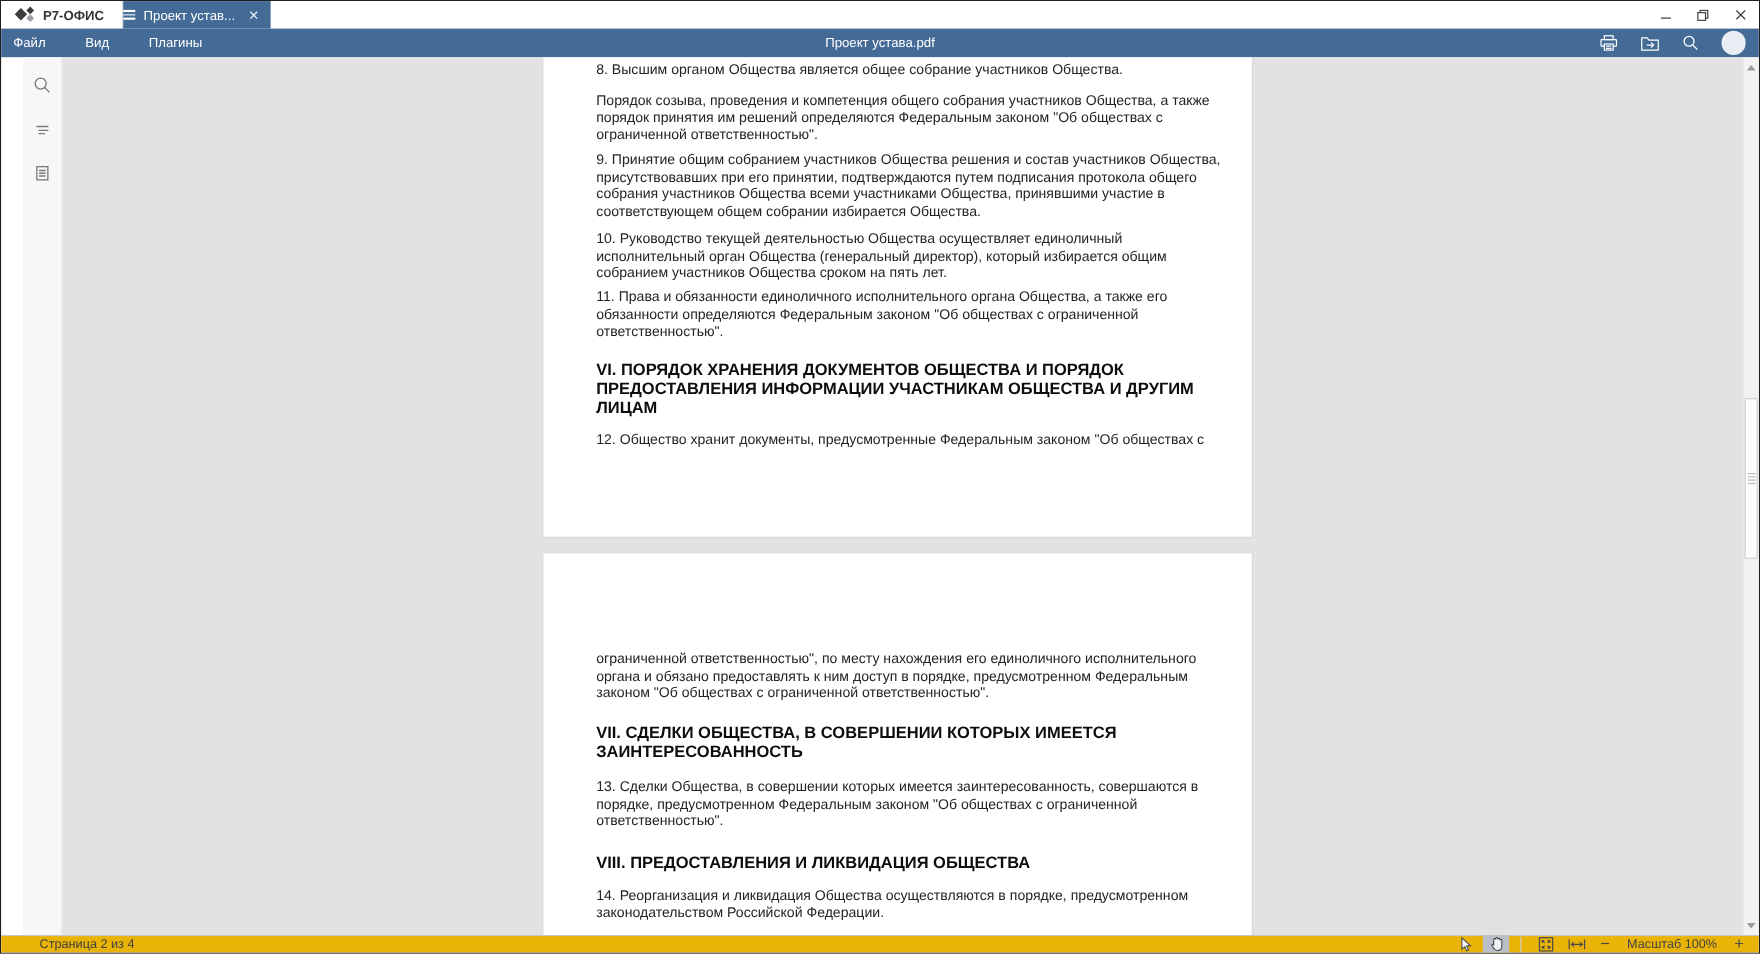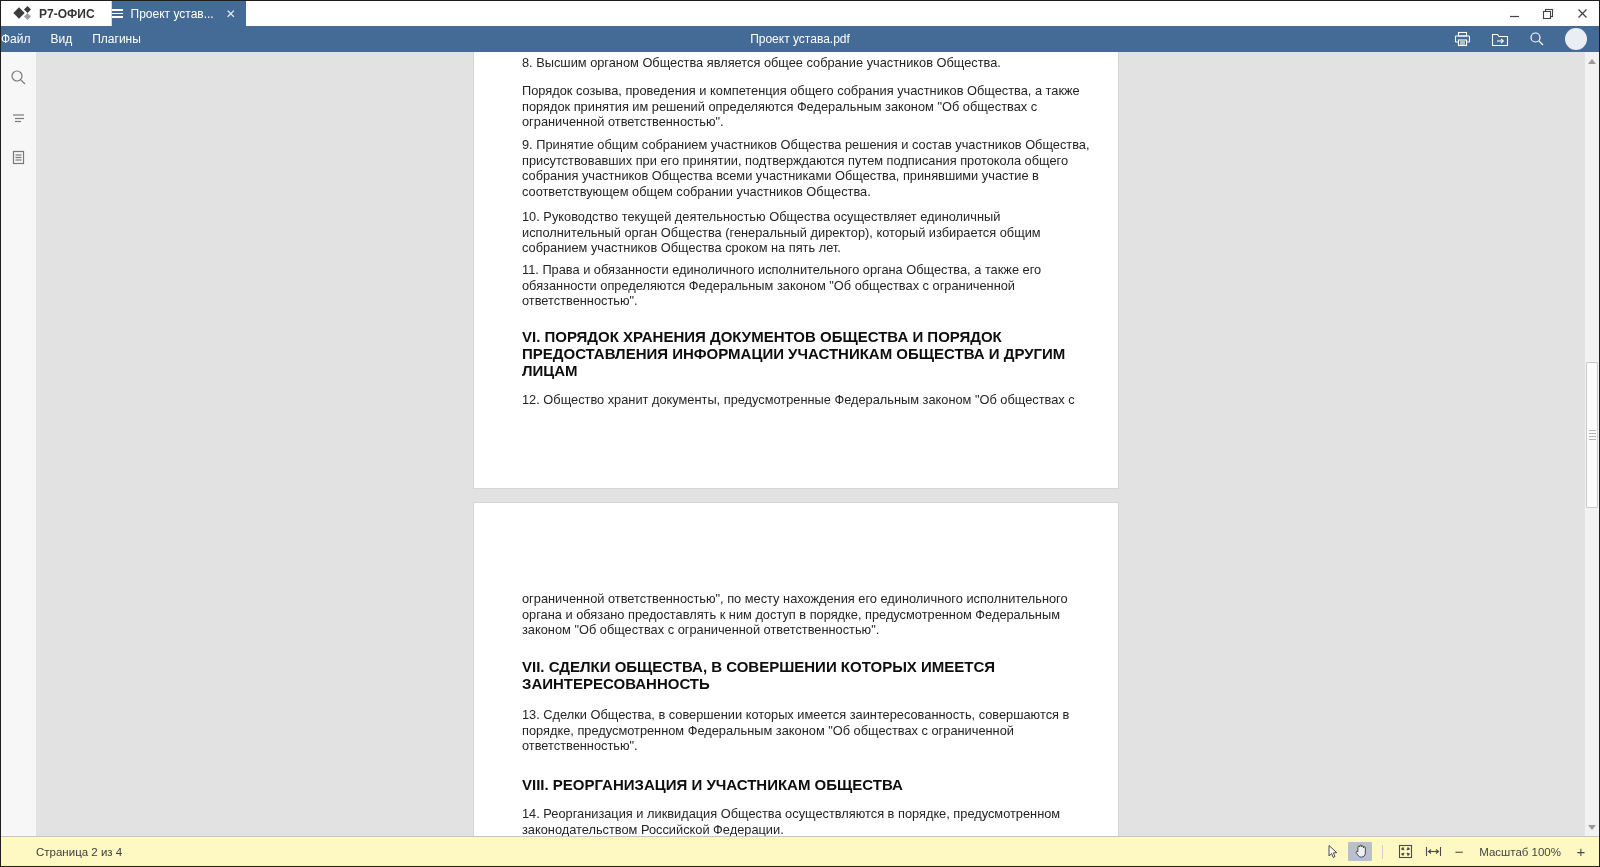--- a/index.html
+++ b/index.html
@@ -18,29 +18,29 @@
   .doc-tab .burger { display:flex; flex-direction:column; gap:2px; }
   .doc-tab .burger i { display:block; width:11px; height:1.6px; background:#fff; }
   .doc-tab .tab-close { margin-left:4px; font-size:12px; line-height:1; color:#e8eef5; cursor:pointer; }
   .tab-spacer { flex:1; }
   .win-controls { display:flex; align-items:center; gap:0; }
   .win-btn { width:34px; height:25px; display:flex; align-items:center; justify-content:center; color:#444; font-size:12px; }
   .win-btn svg { display:block; }
 
   
   .menubar { height:26px; background:#446a96; display:flex; align-items:center; color:#fff; flex:0 0 auto; position:relative; }
-  .menu-items { display:flex; align-items:center; gap:20px; }
+  .menu-items { display:flex; align-items:center; gap:36px; padding-left:11px; }
   .menu-item { font-size:12px; color:#fff; cursor:pointer; }
   .menu-title { position:absolute; left:0; right:0; text-align:center; font-size:12px; color:#fff; pointer-events:none; }
   .menu-actions { margin-left:auto; display:flex; align-items:center; gap:20px; padding-right:12px; }
   .menu-actions svg { display:block; }
   .avatar { width:22px; height:22px; border-radius:50%; background:#e9eef4; }
 
   
-  .content { position:relative; flex:1 1 auto; display:flex; overflow:hidden; }
+  .content { position:relative; flex:1 1 auto; display:flex; overflow:hidden;padding-left:20px; }
   .sidebar { width:36px; background:#f7f7f7; border-right:1px solid #e1e1e1; display:flex; flex-direction:column; align-items:center; padding-top:12px; gap:14px; flex:0 0 auto; }
   .side-btn { width:26px; height:26px; display:flex; align-items:center; justify-content:center; color:#7a7a7a; cursor:pointer; }
 
   .viewer { position:relative; flex:1; background:#e2e2e2; overflow:hidden; }
   .page { position:absolute; left:436px; width:646px; background:#ffffff; border:1px solid #d6d6d6; }
   .page-1 { top:0; height:437px; border-top:none; }
   .page-2 { top:450px; height:840px; }
   .tblock { position:absolute; left:48px; width:546px; color:#242424; font-size:12.8px; line-height:15.5px; white-space:nowrap; }
   .tblock .line { height:15.5px; }
   .hblock { position:absolute; left:48px; width:546px; color:#0d0d0d; font-size:15px; font-weight:bold; line-height:17px; text-align:left; white-space:nowrap; }
@@ -51,21 +51,21 @@
   .scroll-arrow { position:absolute; left:0; width:14px; height:14px; display:flex; align-items:center; justify-content:center; }
   .scroll-arrow.up { top:2px; }
   .scroll-arrow.down { bottom:2px; }
   .tri-up { width:0; height:0; border-left:4px solid transparent; border-right:4px solid transparent; border-bottom:5px solid #9a9a9a; }
   .tri-down { width:0; height:0; border-left:4px solid transparent; border-right:4px solid transparent; border-top:5px solid #9a9a9a; }
   .scroll-thumb { position:absolute; left:1px; width:12px; top:310px; height:146px; background:#fcfcfc; border:1px solid #c9c9c9; border-radius:1px; display:flex; align-items:center; justify-content:center; }
   .grip { display:flex; flex-direction:column; gap:2px; }
   .grip i { display:block; width:7px; height:1px; background:#b5b5b5; }
 
   
-  .statusbar { height:30px; background:#fef9c3; border-top:1px solid #c6c6c6; display:flex; align-items:center; flex:0 0 auto; font-size:11.5px; color:#404040; }
+  .statusbar { height:16px; background:#eab308; border-top:1px solid #c6c6c6; display:flex; align-items:center; flex:0 0 auto; font-size:11.5px; color:#404040; }
   .status-left { padding-left:35px; }
   .status-right { margin-left:auto; display:flex; align-items:center; gap:4px; padding-right:8px; }
   .tool-btn { width:24px; height:19px; display:flex; align-items:center; justify-content:center; color:#4a4a4a; cursor:pointer; border-radius:1px; }
   .tool-btn.active { background:#b9c0c9; }
   .sep { width:1px; height:14px; background:#cfcfcf; margin:0 6px; }
   .zoom-btn { width:20px; height:19px; display:flex; align-items:center; justify-content:center; font-size:15px; color:#4a4a4a; cursor:pointer; }
   .zoom-label { padding:0 6px; font-weight:normal; color:#454545; }
 </style>
 </head>
 <body>
@@ -179,21 +179,21 @@
           </div>
         <div class="tblock" style="top:31px">
             <div class="line">Порядок созыва, проведения и компетенция общего собрания участников Общества, а также</div>
             <div class="line">порядок принятия им решений определяются Федеральным законом "Об обществах с</div>
             <div class="line">ограниченной ответственностью".</div>
           </div>
         <div class="tblock" style="top:85px">
             <div class="line">9. Принятие общим собранием участников Общества решения и состав участников Общества,</div>
             <div class="line">присутствовавших при его принятии, подтверждаются путем подписания протокола общего</div>
             <div class="line">собрания участников Общества всеми участниками Общества, принявшими участие в</div>
-            <div class="line">соответствующем общем собрании участников Общества.</div>
+            <div class="line">соответствующем общем собрании избирается Общества.</div>
           </div>
         <div class="tblock" style="top:157px">
             <div class="line">10. Руководство текущей деятельностью Общества осуществляет единоличный</div>
             <div class="line">исполнительный орган Общества (генеральный директор), который избирается общим</div>
             <div class="line">собранием участников Общества сроком на пять лет.</div>
           </div>
         <div class="tblock" style="top:210px">
             <div class="line">11. Права и обязанности единоличного исполнительного органа Общества, а также его</div>
             <div class="line">обязанности определяются Федеральным законом "Об обществах с ограниченной</div>
             <div class="line">ответственностью".</div>
@@ -217,21 +217,21 @@
         <div class="hblock" style="top:155px">
             <div class="line">VII. СДЕЛКИ ОБЩЕСТВА, В СОВЕРШЕНИИ КОТОРЫХ ИМЕЕТСЯ</div>
             <div class="line">ЗАИНТЕРЕСОВАННОСТЬ</div>
           </div>
         <div class="tblock" style="top:204px">
             <div class="line">13. Сделки Общества, в совершении которых имеется заинтересованность, совершаются в</div>
             <div class="line">порядке, предусмотренном Федеральным законом "Об обществах с ограниченной</div>
             <div class="line">ответственностью".</div>
           </div>
         <div class="hblock" style="top:273px">
-            <div class="line">VIII. РЕОРГАНИЗАЦИЯ И УЧАСТНИКАМ ОБЩЕСТВА</div>
+            <div class="line">VIII. ПРЕДОСТАВЛЕНИЯ И ЛИКВИДАЦИЯ ОБЩЕСТВА</div>
           </div>
         <div class="tblock" style="top:303px">
             <div class="line">14. Реорганизация и ликвидация Общества осуществляются в порядке, предусмотренном</div>
             <div class="line">законодательством Российской Федерации.</div>
           </div>
       </div>
 
       <div class="scrollbar">
         <div class="scroll-arrow up">
             <span class="tri-up"></span>

